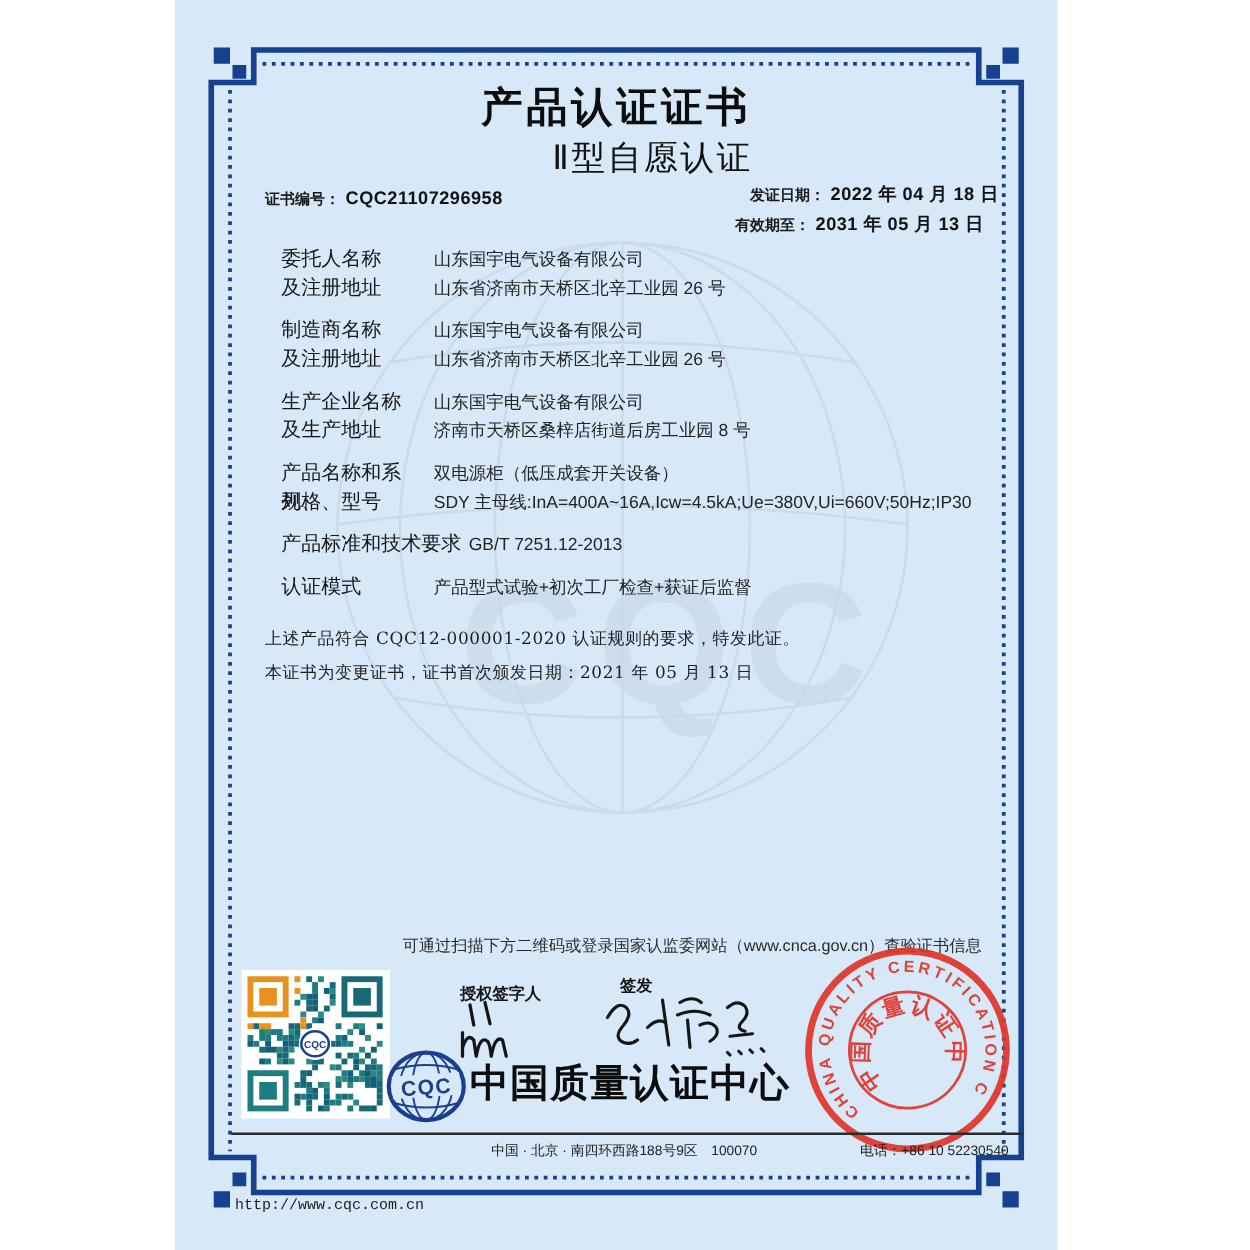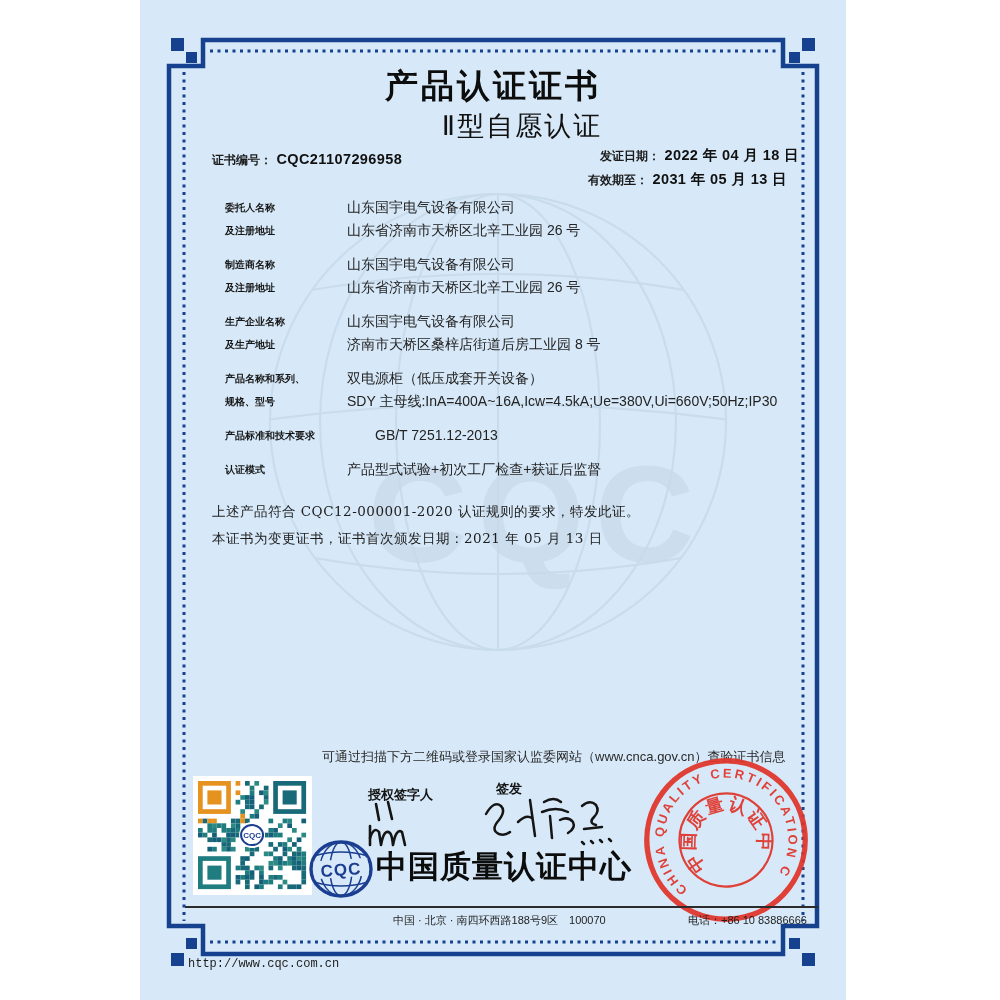--- a/index.html
+++ b/index.html
@@ -15,21 +15,21 @@
     color:#111;letter-spacing:2px;}
   .kai{font-family:"DejaVu Serif","Liberation Serif",serif;}
   .meta-label{font-size:12px;font-weight:700;color:#1a1a1a;}
   .meta-value{font-size:14.5px;font-weight:600;color:#111;letter-spacing:.4px;}
   .num-row{position:absolute;left:72px;top:150px;white-space:nowrap;}
   .date-row1{position:absolute;left:460px;top:146px;white-space:nowrap;}
   .date-row2{position:absolute;left:448px;top:170px;white-space:nowrap;}
   .fields{position:absolute;left:85px;top:196px;width:575px;}
   .frow{margin-bottom:11px;}
   .fline{display:flex;height:23px;line-height:23px;}
-  .flabel{width:122px;flex:0 0 122px;font-size:10px;font-weight:700;color:#161616;}
+  .flabel{width:122px;flex:0 0 122px;font-size:16px;font-weight:400;color:#161616;}
   .fvalue{font-size:14px;color:#232323;white-space:nowrap;}
   .statements{position:absolute;left:72px;top:498px;width:570px;}
   .stline{height:27px;line-height:27px;font-size:13.5px;color:#1c1c1c;letter-spacing:.5px;}
   .notice{position:absolute;left:182px;top:748px;font-size:13px;color:#2a2a2a;white-space:nowrap;}
   .sig-label{font-size:13px;font-weight:700;color:#141414;}
   .org-name{position:absolute;left:236px;top:846px;font-size:31px;font-weight:600;color:#0c0c0c;
     letter-spacing:1px;white-space:nowrap;}
   .footer-rule{position:absolute;left:45px;top:906px;width:633px;height:2px;background:#2b2b2b;}
   .footer-text{position:absolute;top:913px;font-size:11px;color:#1d1d1d;white-space:nowrap;}
   .mono{font-family:"Liberation Mono","DejaVu Sans Mono",monospace;font-size:12px;}
@@ -368,16 +368,16 @@
         </text>
         <text font-size="18" font-weight="700" fill="#e0352b" letter-spacing="2" font-family="Liberation Serif, serif">
           <textPath href="#sealInnerPath">中国质量认证中心</textPath>
         </text>
       </g>
     </svg>
 
     <div class="footer-rule"></div>
     <span class="footer-text mono" style="left:48px;margin-top:44px;">http://www.cqc.com.cn</span>
     <span class="footer-text" style="left:253px;">中国 · 北京 · 南四环西路188号9区　100070</span>
-    <span class="footer-text" style="left:548px;">电话：+86 10 83886666</span>
+    <span class="footer-text" style="left:548px;">电话：+86 10 52230540</span>
 
   </div>
 </div>
 
 </body></html>

